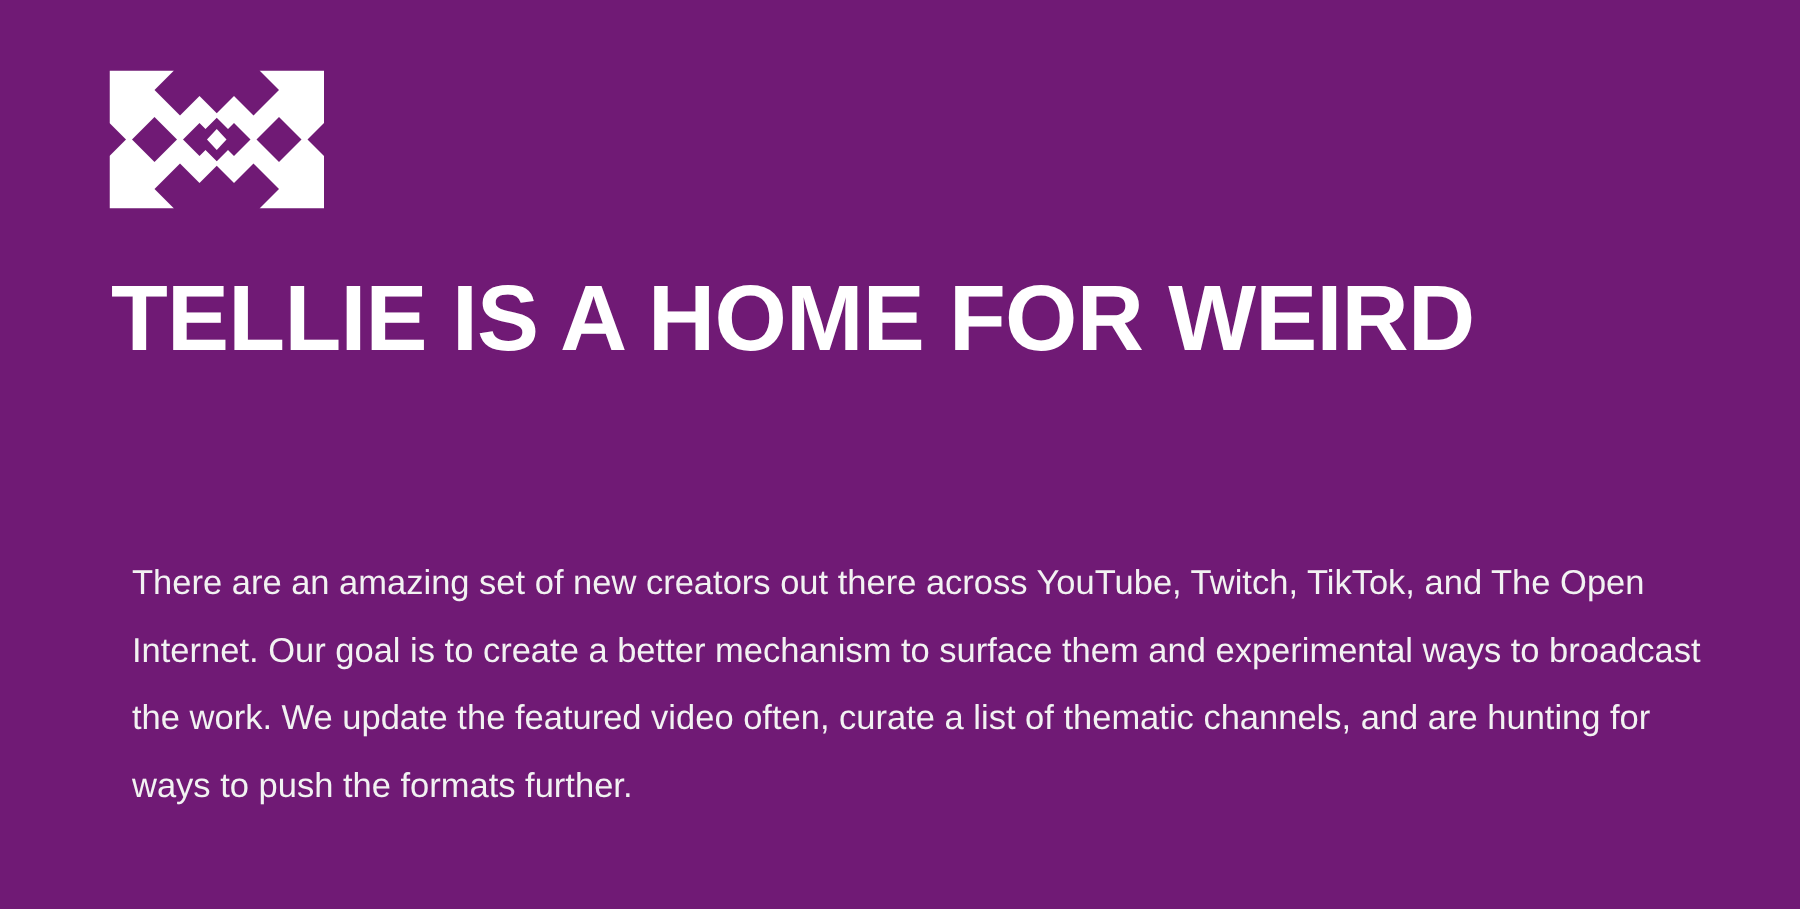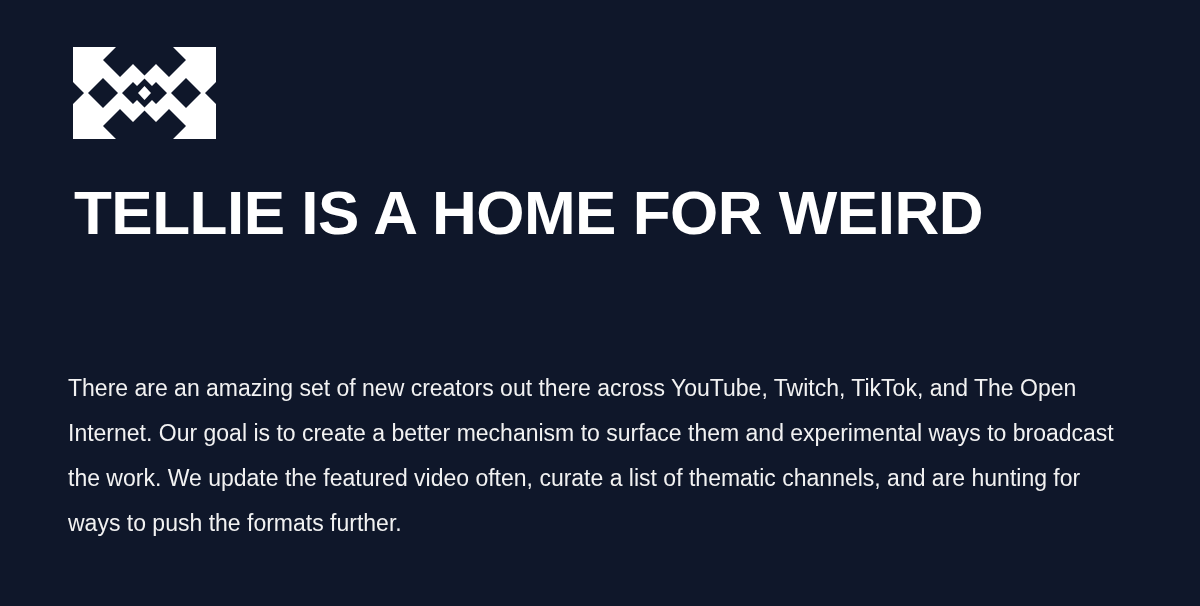--- a/index.html
+++ b/index.html
@@ -11,21 +11,21 @@
     width: 1200px;
     height: 606px;
     background: #000000;
     font-family: "Liberation Sans", sans-serif;
     overflow: hidden;
   }
   .page {
     position: relative;
     width: 1200px;
     height: 606px;
-    background: #0f172a;
+    background: #701a75;
     box-sizing: border-box;
   }
   
   .logo-wrap {
     position: absolute;
     left: 73px;
     top: 47px;
     width: 143px;
     height: 92px;
   }
@@ -49,21 +49,21 @@
     letter-spacing: -0.5px;
     text-transform: uppercase;
     white-space: nowrap;
   }
   .headline .hl-line {
     display: block;
   }
   
   .body-copy {
     position: absolute;
-    left: 68px;
+    left: 88px;
     top: 366px;
     width: 1065px;
     margin: 0;
     color: #f2f2f2;
     font-family: "Liberation Sans", sans-serif;
     font-weight: normal;
     font-size: 23px;
     line-height: 45px;
   }
 </style>

